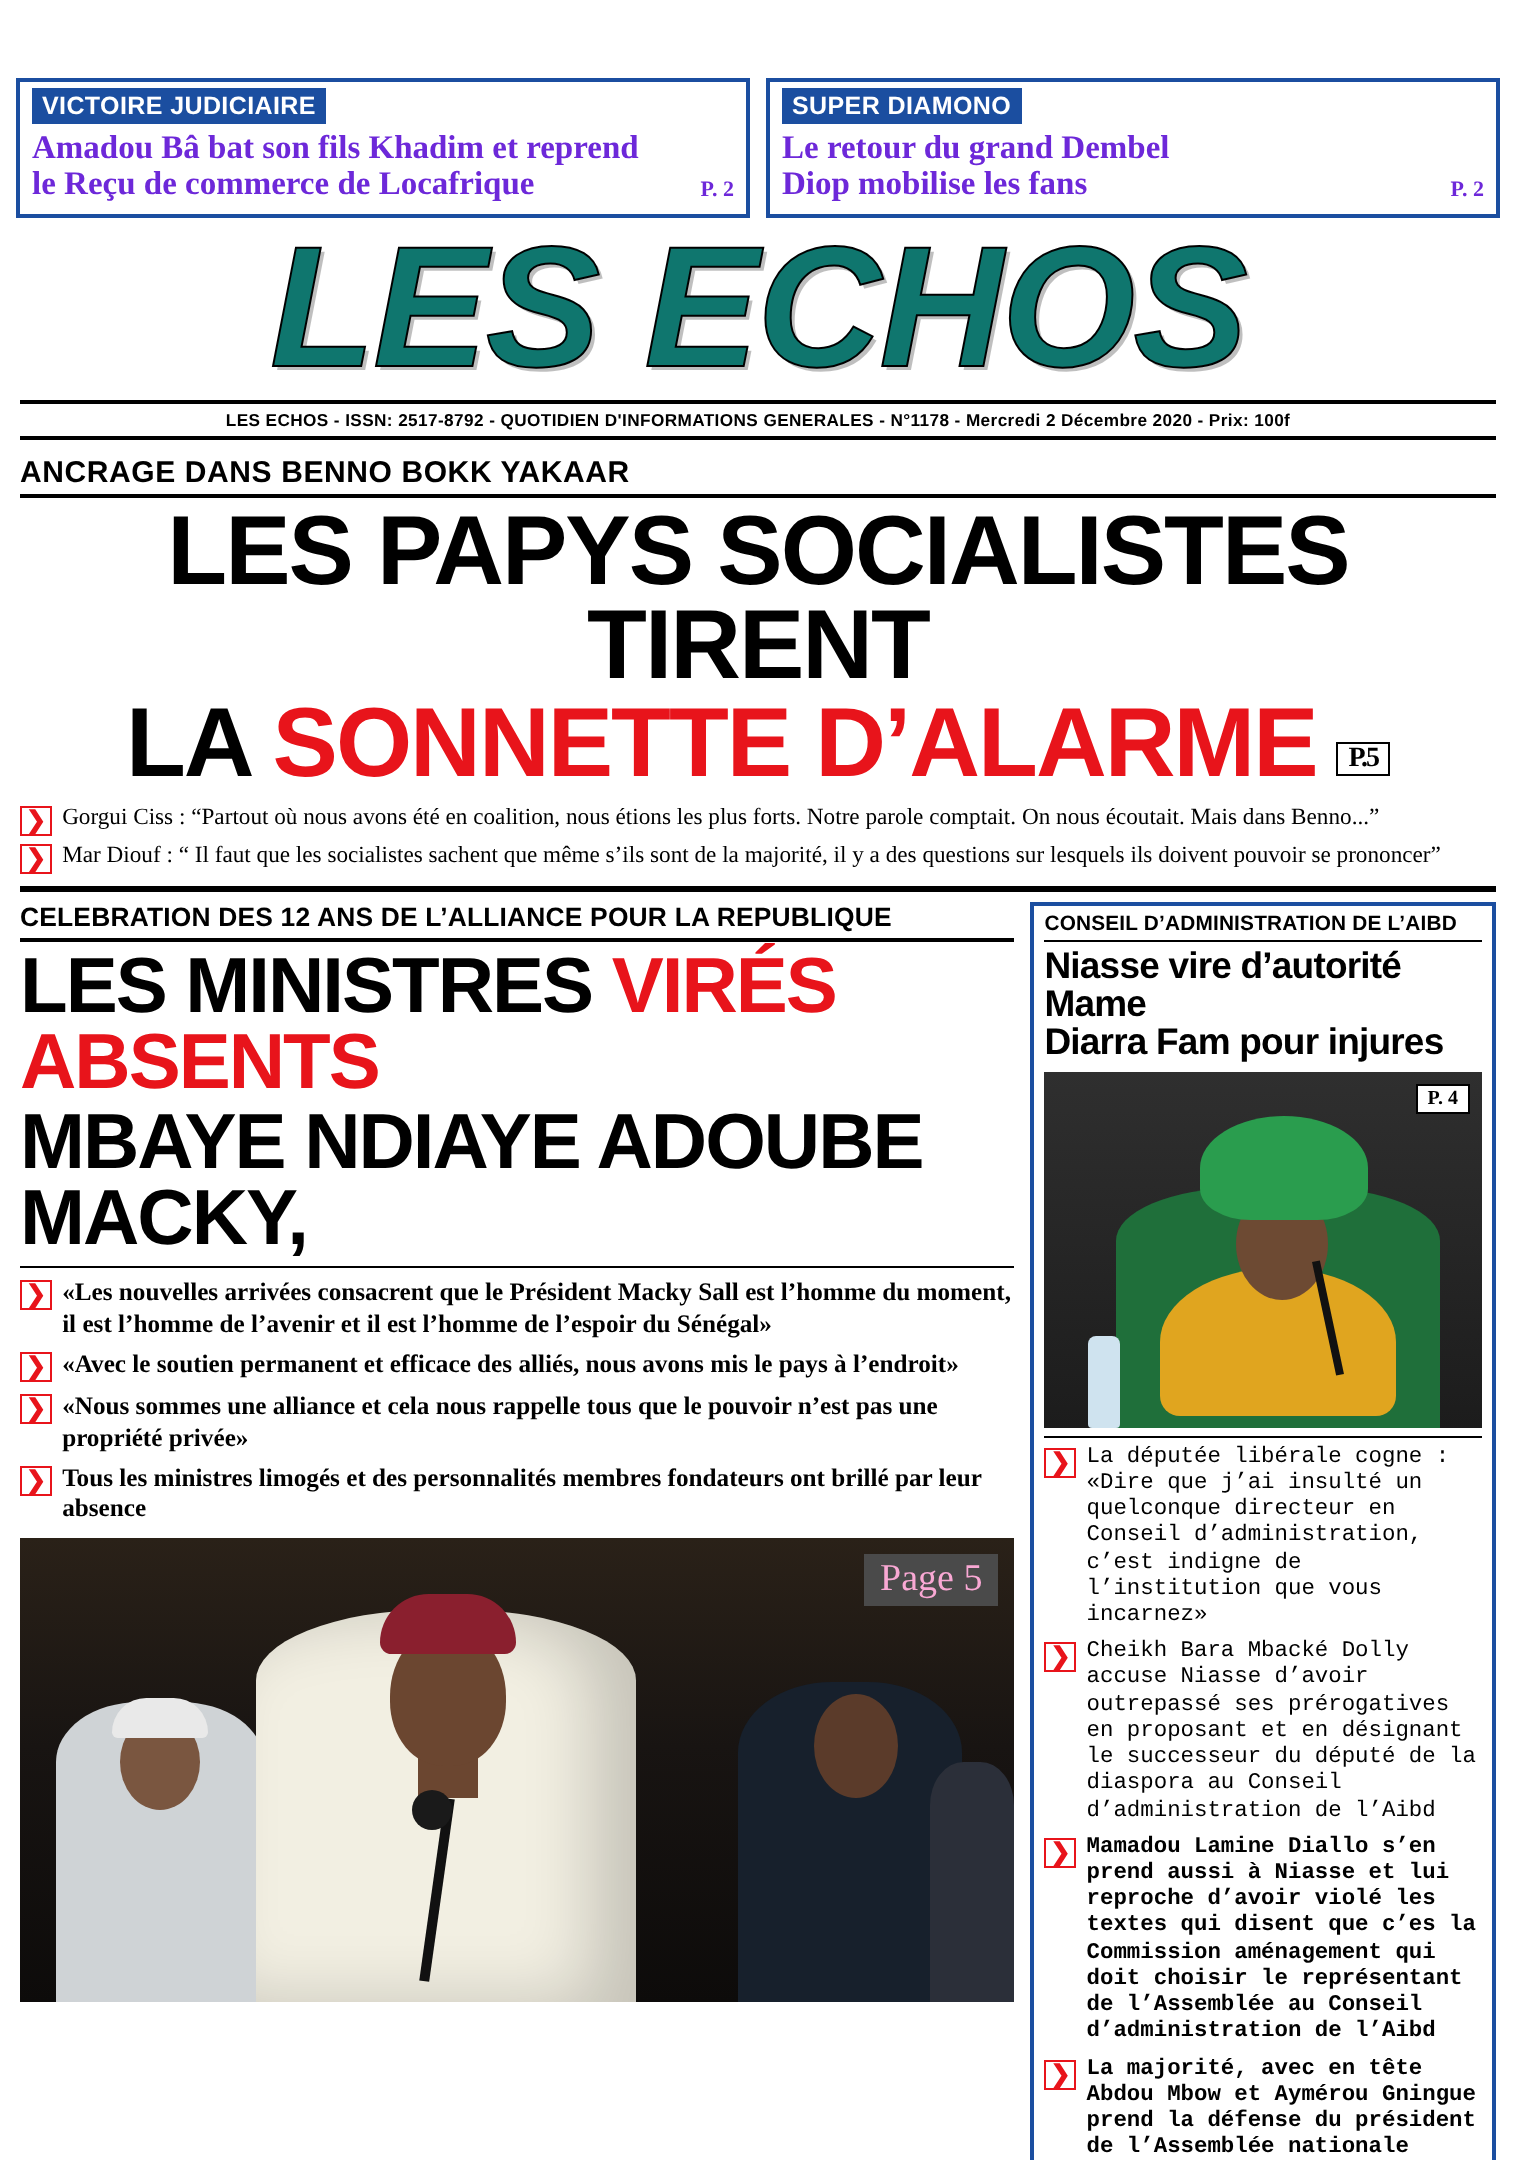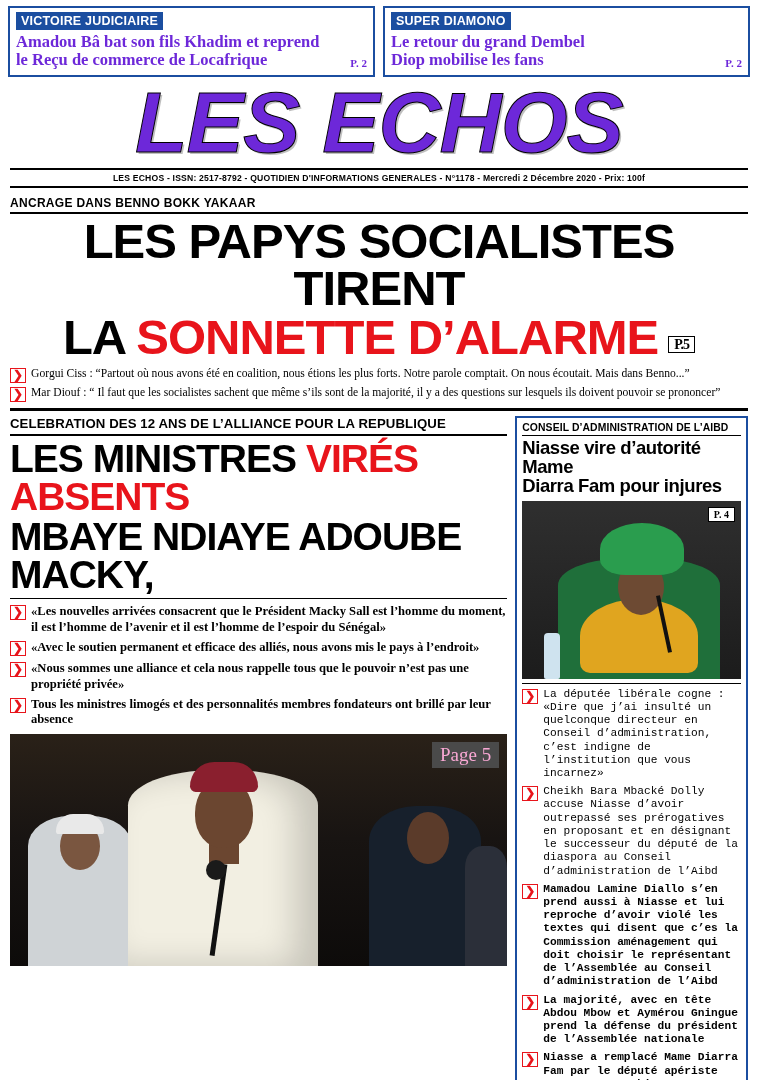--- a/index.html
+++ b/index.html
@@ -4,21 +4,21 @@
 <style>
   * { box-sizing: border-box; }
   html, body { margin:0; padding:0; }
   body {
     width: 758px; height: 1080px;
     background: #ffffff;
     font-family: "Liberation Sans", sans-serif;
     color: #000;
     overflow: hidden;
   }
-  .page { width:758px; height:912px; position:relative; padding:0 8px; }
+  .page { width:758px; height:912px; position:relative; padding:0 8px;margin-top:33px; }
 
   
   .teasers { display:flex; gap:8px; padding-top:6px; }
   .teaser {
     flex:1; border:2px solid #1b4ea0; padding:3px 6px 5px 6px;
   }
   .teaser-kicker {
     background:#1b4ea0; color:#fff; font-weight:bold; font-size:12.5px;
     letter-spacing:.2px; padding:2px 5px; display:inline-block;
     margin:0 0 3px 0;
@@ -29,37 +29,37 @@
   }
   .teaser-line { display:block; }
   .teaser-last { display:flex; justify-content:space-between; align-items:flex-end; gap:6px; }
   .teaser-page { font-size:11px; font-weight:bold; font-family:"Liberation Serif",serif; white-space:nowrap; padding-bottom:1px;}
 
   
   .masthead { text-align:center; margin-top:6px; }
   .masthead-title {
     font-family:"Liberation Sans", sans-serif;
     font-weight:bold; font-style:italic;
-    font-size:86px; line-height:.92; color:#6d28d9;
+    font-size:86px; line-height:.92; color:#0f766e;
     letter-spacing:-1px;
     -webkit-text-stroke: 1px #000;
     text-shadow: 2px 2px 0 rgba(0,0,0,.25);
     margin:2px 0 0 0;
   }
   .masthead-rule { border-top:2px solid #000; margin:6px 2px 0 2px; }
   .masthead-sub {
     font-size:8.6px; font-weight:bold; letter-spacing:.2px;
     padding:3px 0 3px 0;
   }
   .masthead-rule2 { border-top:2px solid #000; margin:0 2px; }
 
   
   .lead { padding:4px 2px 0 2px; }
   .lead-kicker {
-    font-size:12px; font-weight:bold; letter-spacing:.3px; margin:4px 0 2px 0;
+    font-size:15px; font-weight:bold; letter-spacing:.3px; margin:4px 0 2px 0;
   }
   .lead-rule { border-top:2px solid #000; margin:2px 0 4px 0; }
   .lead-h1 {
     font-weight:bold; font-size:49px; line-height:.96; letter-spacing:-1px;
     text-align:center; margin:2px 0 0 0;
     font-family:"Liberation Sans", sans-serif;
   }
   .lead-h1 .red { color:#e8141b; }
   .lead-h2row { display:flex; align-items:flex-end; justify-content:center; gap:10px; }
   .page-badge {

